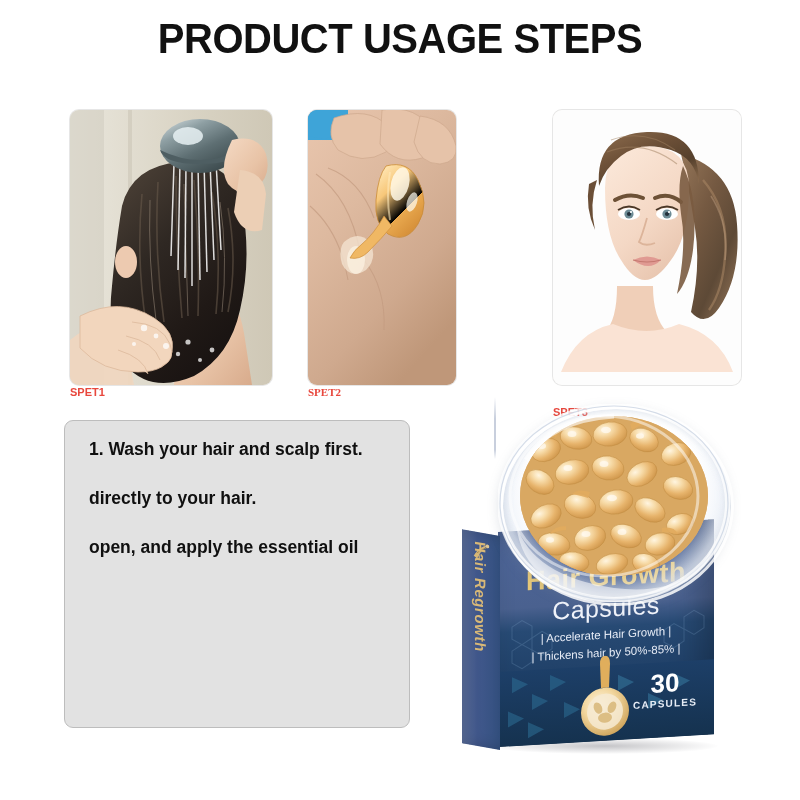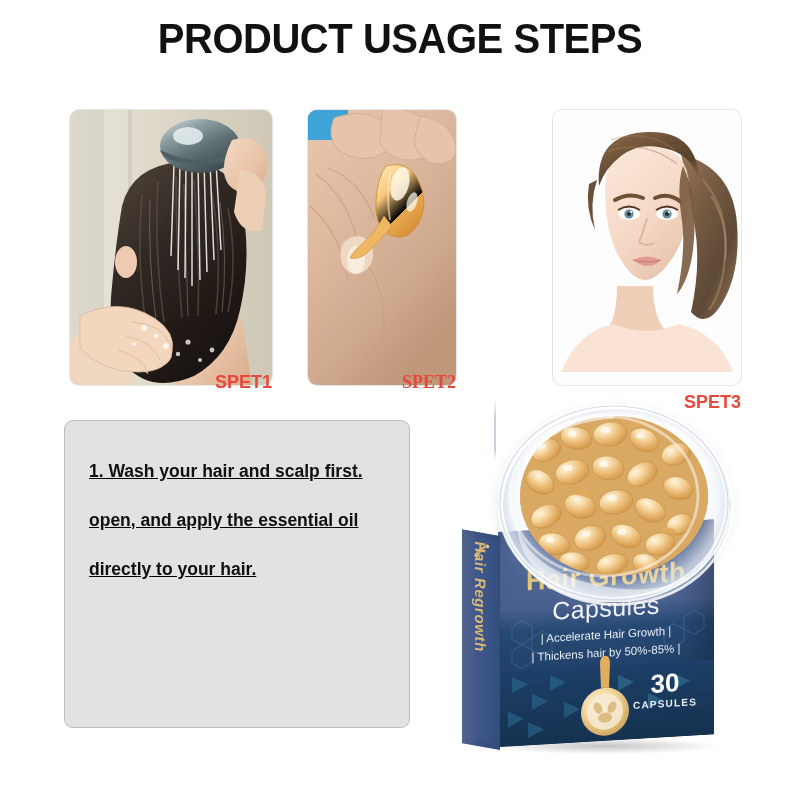--- a/index.html
+++ b/index.html
@@ -43,44 +43,43 @@
     box-shadow: 0 0 0 1px #e6e6e6;
   }
   #panel-1 { left: 70px;  width: 202px; }
   #panel-2 { left: 308px; width: 148px; }
   #panel-3 { left: 553px; width: 188px; }
 
   .panel-art { position: absolute; inset: 0; }
 
   .caption {
     position: absolute;
-    top: 372px;
-    text-align: right;
+    top: 386px;
+    text-align: left;
     font-family: "Liberation Sans", sans-serif;
     font-weight: bold;
-    font-size: 18px;
+    font-size: 11px;
     color: #e8473d;
   }
   #caption-1 { left: 70px;  width: 202px; }
   #caption-2 { left: 308px; width: 148px; font-family: Liberation Serif, serif; }
   #caption-3 { left: 553px; width: 188px; margin-top: 20px; }
 
   
   #instruction-box {
     position: absolute;
     left: 64px;
     top: 420px;
     width: 346px;
     height: 308px;
     background: #e2e2e2;
     border: 1px solid #bdbdbd;
     border-radius: 9px;
     box-sizing: border-box;
-    padding: 38px 22px 0 24px;
-    text-decoration: underline;
+    padding: 16px 22px 0 24px;
   }
   .instruction-line {
     font-family: "Liberation Sans", sans-serif;
     font-weight: bold;
     font-size: 17.5px;
     color: #101010;
     line-height: 24px;
     margin-bottom: 25px;
     white-space: nowrap;
   }
@@ -457,22 +456,22 @@
     <path d="M130 56 q16 34 10 84 q-4 30 -16 44 q10 -48 4 -80 q-4 -30 2 -48 z" fill="#7a5b40" opacity="0.9"></path>
   </svg>
 </div>
 
 <div id="caption-1" class="caption">SPET1</div>
 <div id="caption-2" class="caption">SPET2</div>
 <div id="caption-3" class="caption">SPET3</div>
 
 <div id="instruction-box">
   <div class="instruction-line">1. Wash your hair and scalp first.</div>
+  <div class="instruction-line">directly to your hair.</div>
   <div class="instruction-line">open, and apply the essential oil</div>
-  <div class="instruction-line">directly to your hair.</div>
 </div>
 
 <div id="edge-line"></div>
 
 <div id="product-box">
   <div id="box-shadow-floor"></div>
 
   <div id="box-front">
 
     <svg style="position:absolute;left:0;top:0;width:216px;height:215px;opacity:0.18" viewBox="0 0 216 215">

